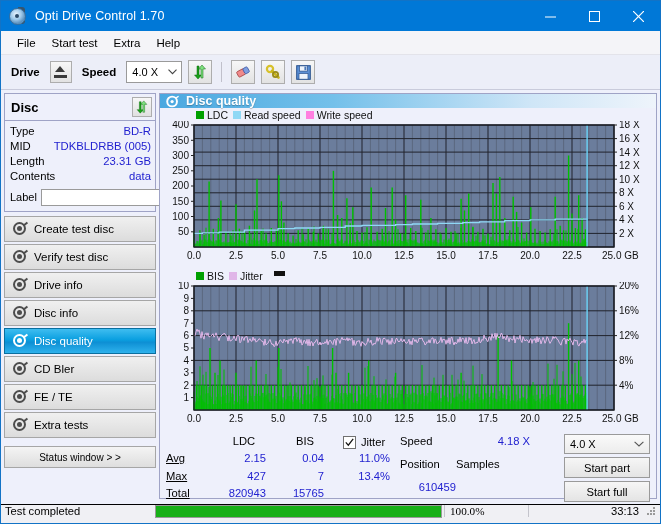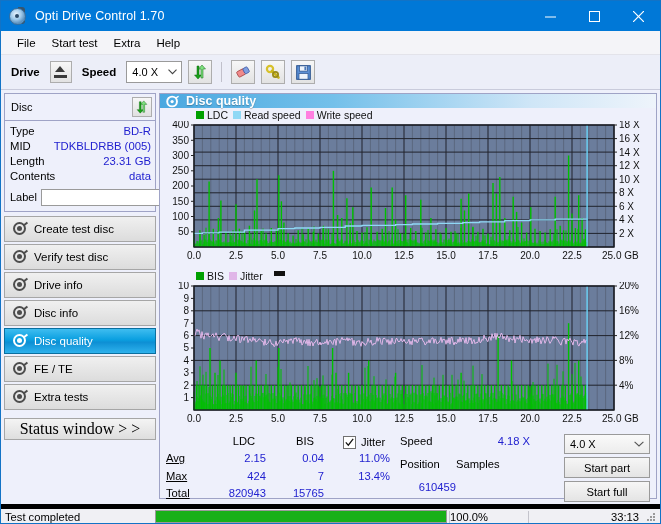--- a/index.html
+++ b/index.html
@@ -93,21 +93,21 @@
   
   .body-row{display:flex;height:409px;}
   .sidebar{width:158px;flex:none;padding:3px 3px 0 3px;box-sizing:border-box;}
   .disc-panel{
     border:1px solid #9fa3c6;background:#eef0fb;box-sizing:border-box;
   }
   .disc-head{
     display:flex;align-items:center;justify-content:space-between;
     padding:3px 3px 3px 6px;border-bottom:1px solid #9fa3c6;background:#eef0fb;
   }
-  .disc-head .t{font-weight:normal;font-size:11px;}
+  .disc-head .t{font-weight:bold;font-size:13px;}
   .disc-rows{padding:3px 4px 4px 5px;}
   .drow{display:flex;justify-content:space-between;align-items:center;line-height:15px;font-size:11.3px;}
   .drow .k{color:#000;}
   .drow .v{color:#2222d0;}
   .label-row{display:flex;align-items:center;gap:4px;margin-top:3px;}
   .label-in{flex:1;height:17px;border:1px solid #9a9a9a;background:#fff;box-sizing:border-box;}
 
   .disc-btn-ico{
     width:20px;height:20px;border:1px solid #adadad;background:linear-gradient(#f7f7f7,#e0e0e0);
     display:flex;align-items:center;justify-content:center;box-sizing:border-box;flex:none;
@@ -134,21 +134,21 @@
   }
   .nav-btn.active .gear-ico .c{border-color:#fff;}
   .gear-ico .c2{position:absolute;left:4px;top:4px;width:5px;height:5px;border-radius:50%;background:#4d4d4d;}
   .nav-btn.active .gear-ico .c2{background:#fff;}
   .gear-ico .tail{position:absolute;right:-1px;top:1px;width:5px;height:2px;background:#4d4d4d;transform:rotate(-40deg);}
   .nav-btn.active .gear-ico .tail{background:#fff;}
 
   .status-win{
     margin-top:8px;height:22px;border:1px solid #a6a6a6;
     background:linear-gradient(#f4f4f4,#dedede);display:flex;align-items:center;justify-content:center;
-    font-size:16px;box-sizing:border-box;font-family:Liberation Serif, serif;
+    font-size:10px;box-sizing:border-box;
   }
 
   
   .main{flex:1;margin:3px 3px 0 0;border:1px solid #9fa3c6;background:#eef0fb;box-sizing:border-box;display:flex;flex-direction:column;}
   .main-head{
     height:20px;display:flex;align-items:center;gap:7px;padding-left:6px;
     background:linear-gradient(90deg,#4aa8e0 0%,#74c0ea 35%,#cfe6f7 75%,#eef4fb 100%);
   }
   .main-head .t{color:#fff;font-weight:bold;font-size:12.5px;text-shadow:0 1px 1px rgba(0,0,0,.25);}
 
@@ -183,30 +183,30 @@
   }
   .sel .arrow{position:absolute;right:5px;top:0;height:100%;display:flex;align-items:center;}
   .btn{
     height:21px;border:1px solid #9a9a9a;background:linear-gradient(#f6f6f6,#e4e4e4);
     display:flex;align-items:center;justify-content:center;font-size:11.2px;box-sizing:border-box;
   }
 
   
   .statusbar{
     position:absolute;left:0;bottom:0;width:100%;height:19px;
-    background:#f0f0f4;border-top:5px solid #000000;display:flex;align-items:flex-end;
+    background:#f0f0f4;border-top:1px solid #000000;display:flex;align-items:flex-start;
     font-size:11.2px;box-sizing:border-box;
   }
   .sb-text{width:148px;padding-left:4px;}
   .sb-prog{
     flex:1;height:13px;margin:0 2px;border:1px solid #9a9a9a;background:#fff;box-sizing:border-box;
     position:relative;overflow:hidden;
   }
   .sb-prog .fill{position:absolute;left:0;top:0;bottom:0;background:#18b018;}
-  .sb-pct{width:78px;border-left:1px solid #c4c4cc;}
+  .sb-pct{width:78px;padding-left:5px;border-left:1px solid #c4c4cc;font-family:Liberation Serif, serif;}
   .sb-time{width:110px;text-align:right;padding-right:6px;border-left:1px solid #c4c4cc;}
   .grip{width:12px;height:12px;margin-right:3px;position:relative;}
   .grip i{position:absolute;width:2px;height:2px;background:#9a9a9a;}
 </style>
 </head>
 <body>
 
 <div class="app">
 
   <div class="titlebar">
@@ -366,20 +366,28 @@
             </span>
           <span>Disc info</span>
         </div>
         <div class="nav-btn active">
           <span class="gear-ico">
               <i class="c"></i>
               <i class="c2"></i>
               <i class="tail"></i>
             </span>
           <span>Disc quality</span>
+        </div>
+        <div class="nav-btn">
+          <span class="gear-ico">
+              <i class="c"></i>
+              <i class="c2"></i>
+              <i class="tail"></i>
+            </span>
+          <span>CD Bler</span>
         </div>
         <div class="nav-btn">
           <span class="gear-ico">
               <i class="c"></i>
               <i class="c2"></i>
               <i class="tail"></i>
             </span>
           <span>FE / TE</span>
         </div>
         <div class="nav-btn">
@@ -1783,21 +1791,21 @@
             </span>
             <span>Jitter</span>
           </div>
 
           <div class="rowlab">Avg</div>
           <div class="num">2.15</div>
           <div class="num">0.04</div>
           <div class="jit">11.0%</div>
 
           <div class="rowlab">Max</div>
-          <div class="num">424</div>
+          <div class="num">427</div>
           <div class="num">7</div>
           <div class="jit">13.4%</div>
 
           <div class="rowlab">Total</div>
           <div class="num">820943</div>
           <div class="num">15765</div>
           <div class="jit"></div>
         </div>
 
         <div class="spd-grid">

